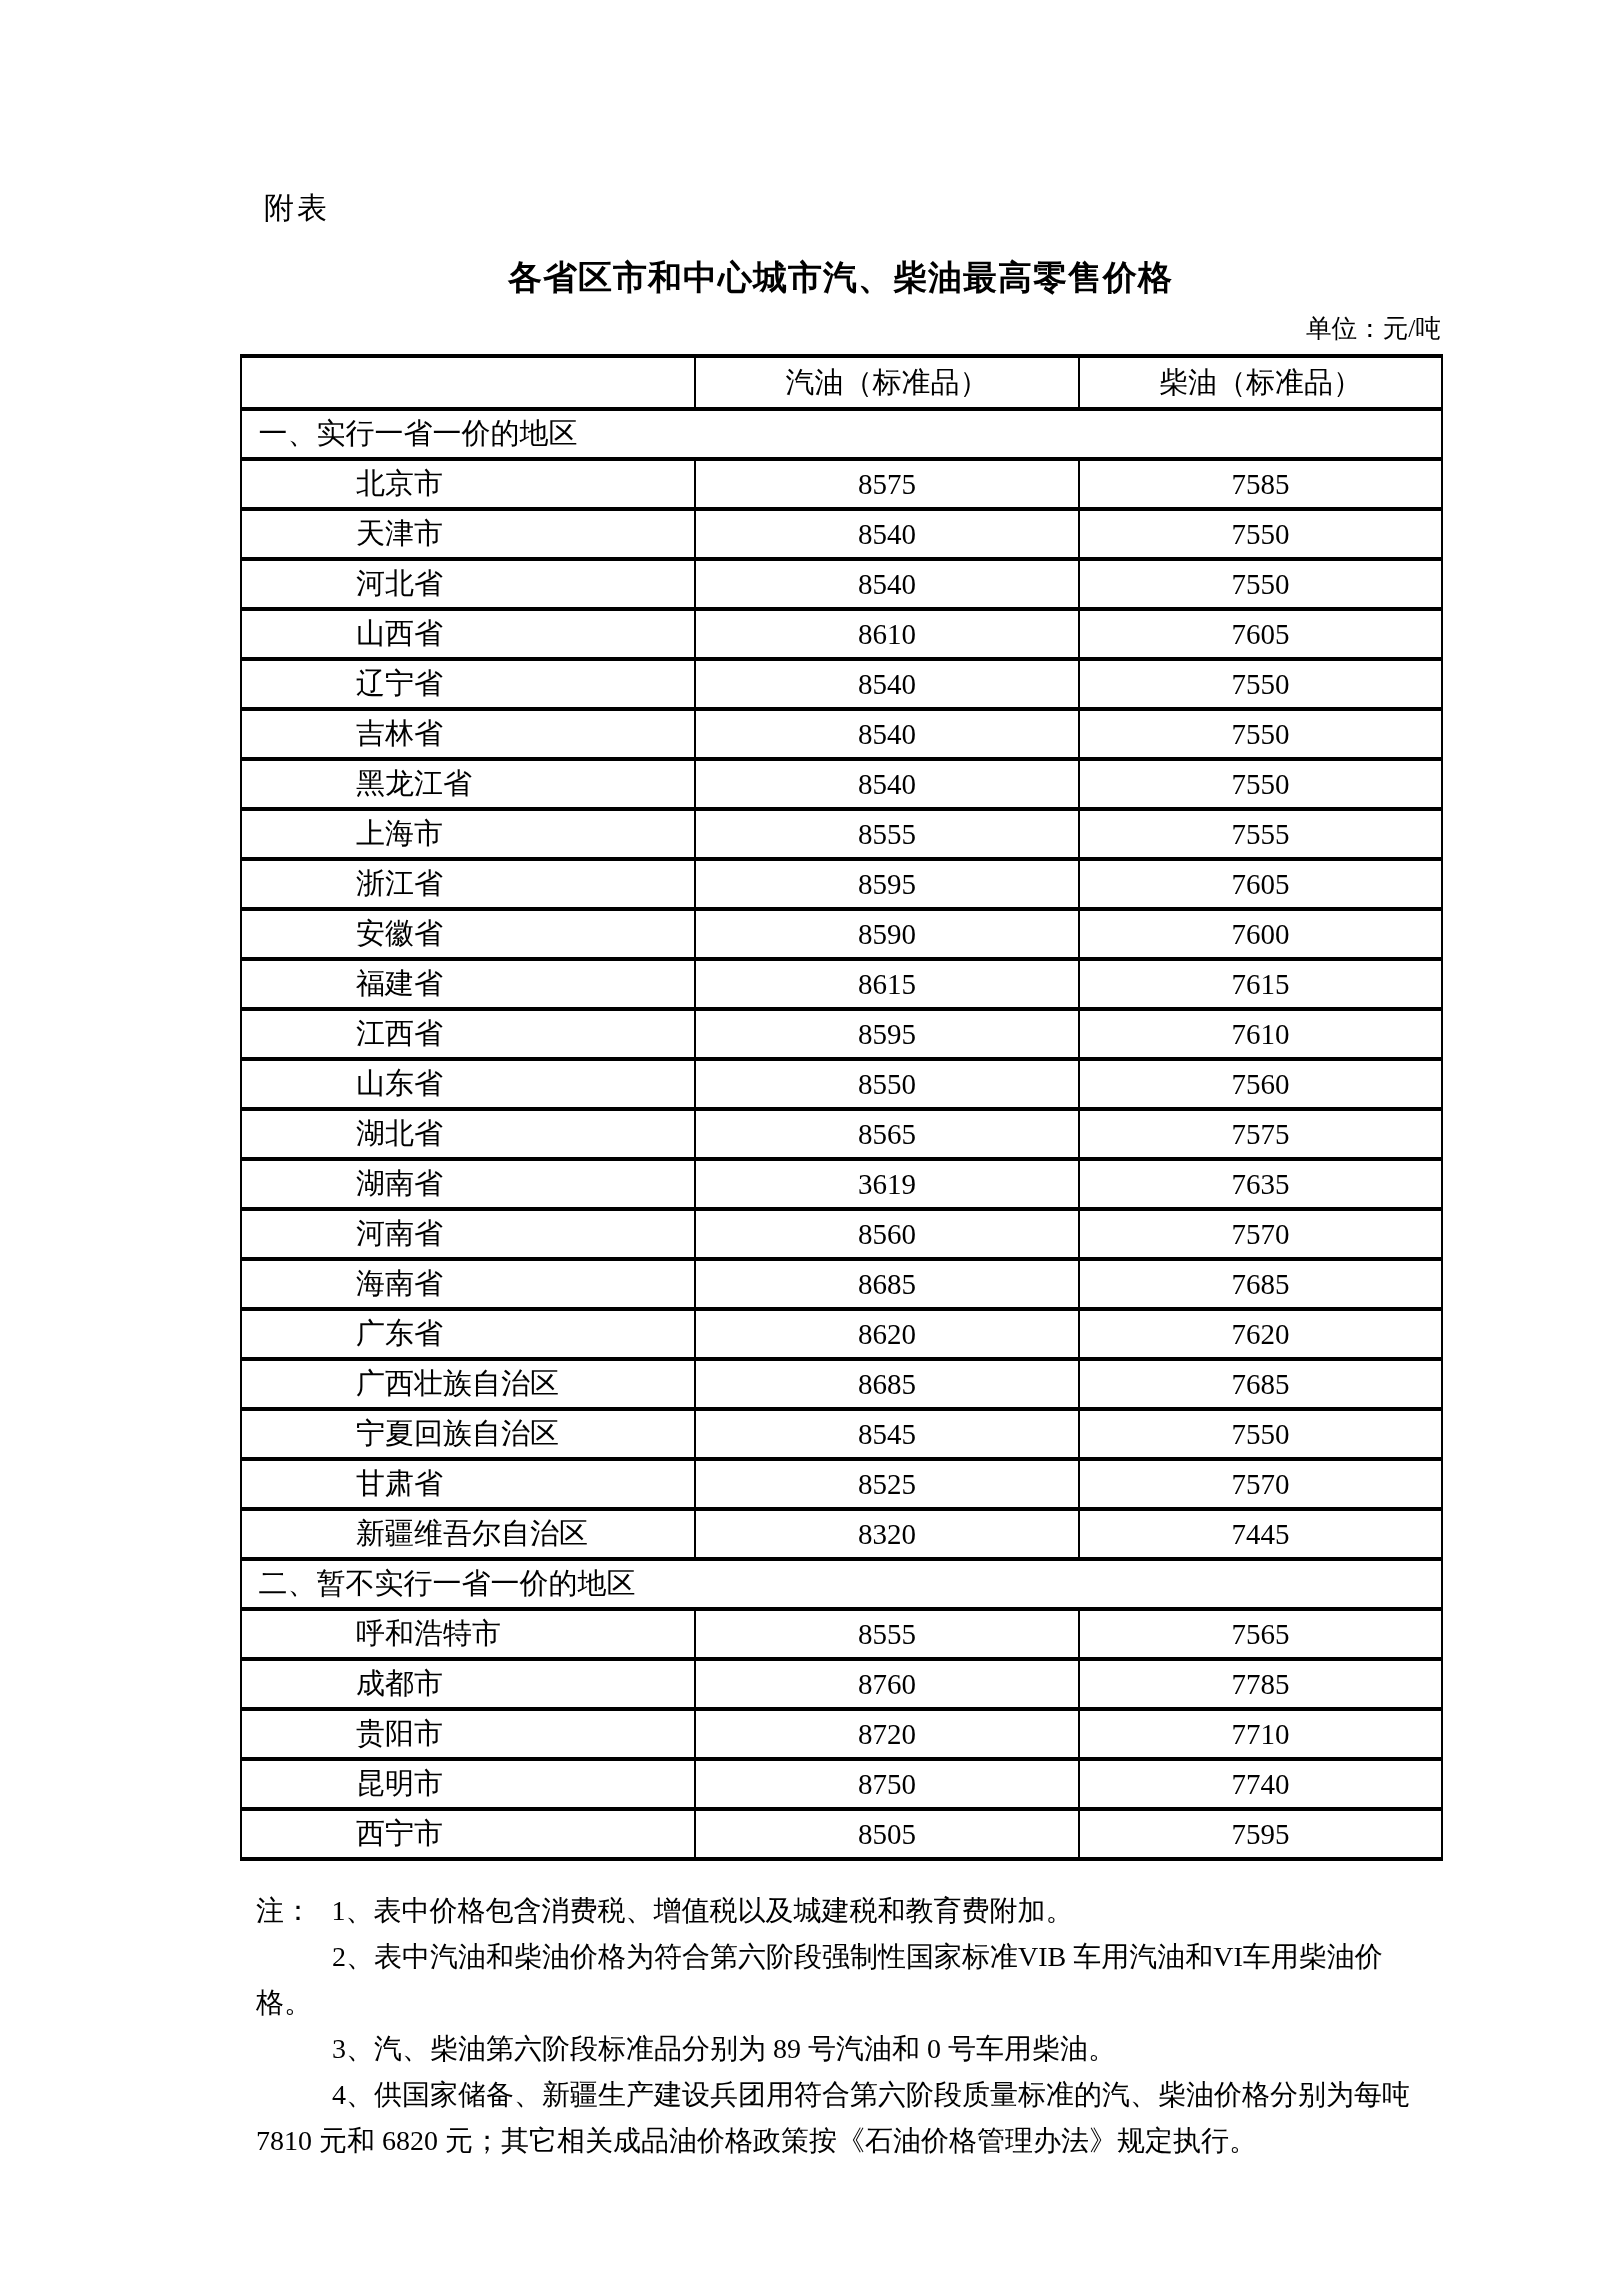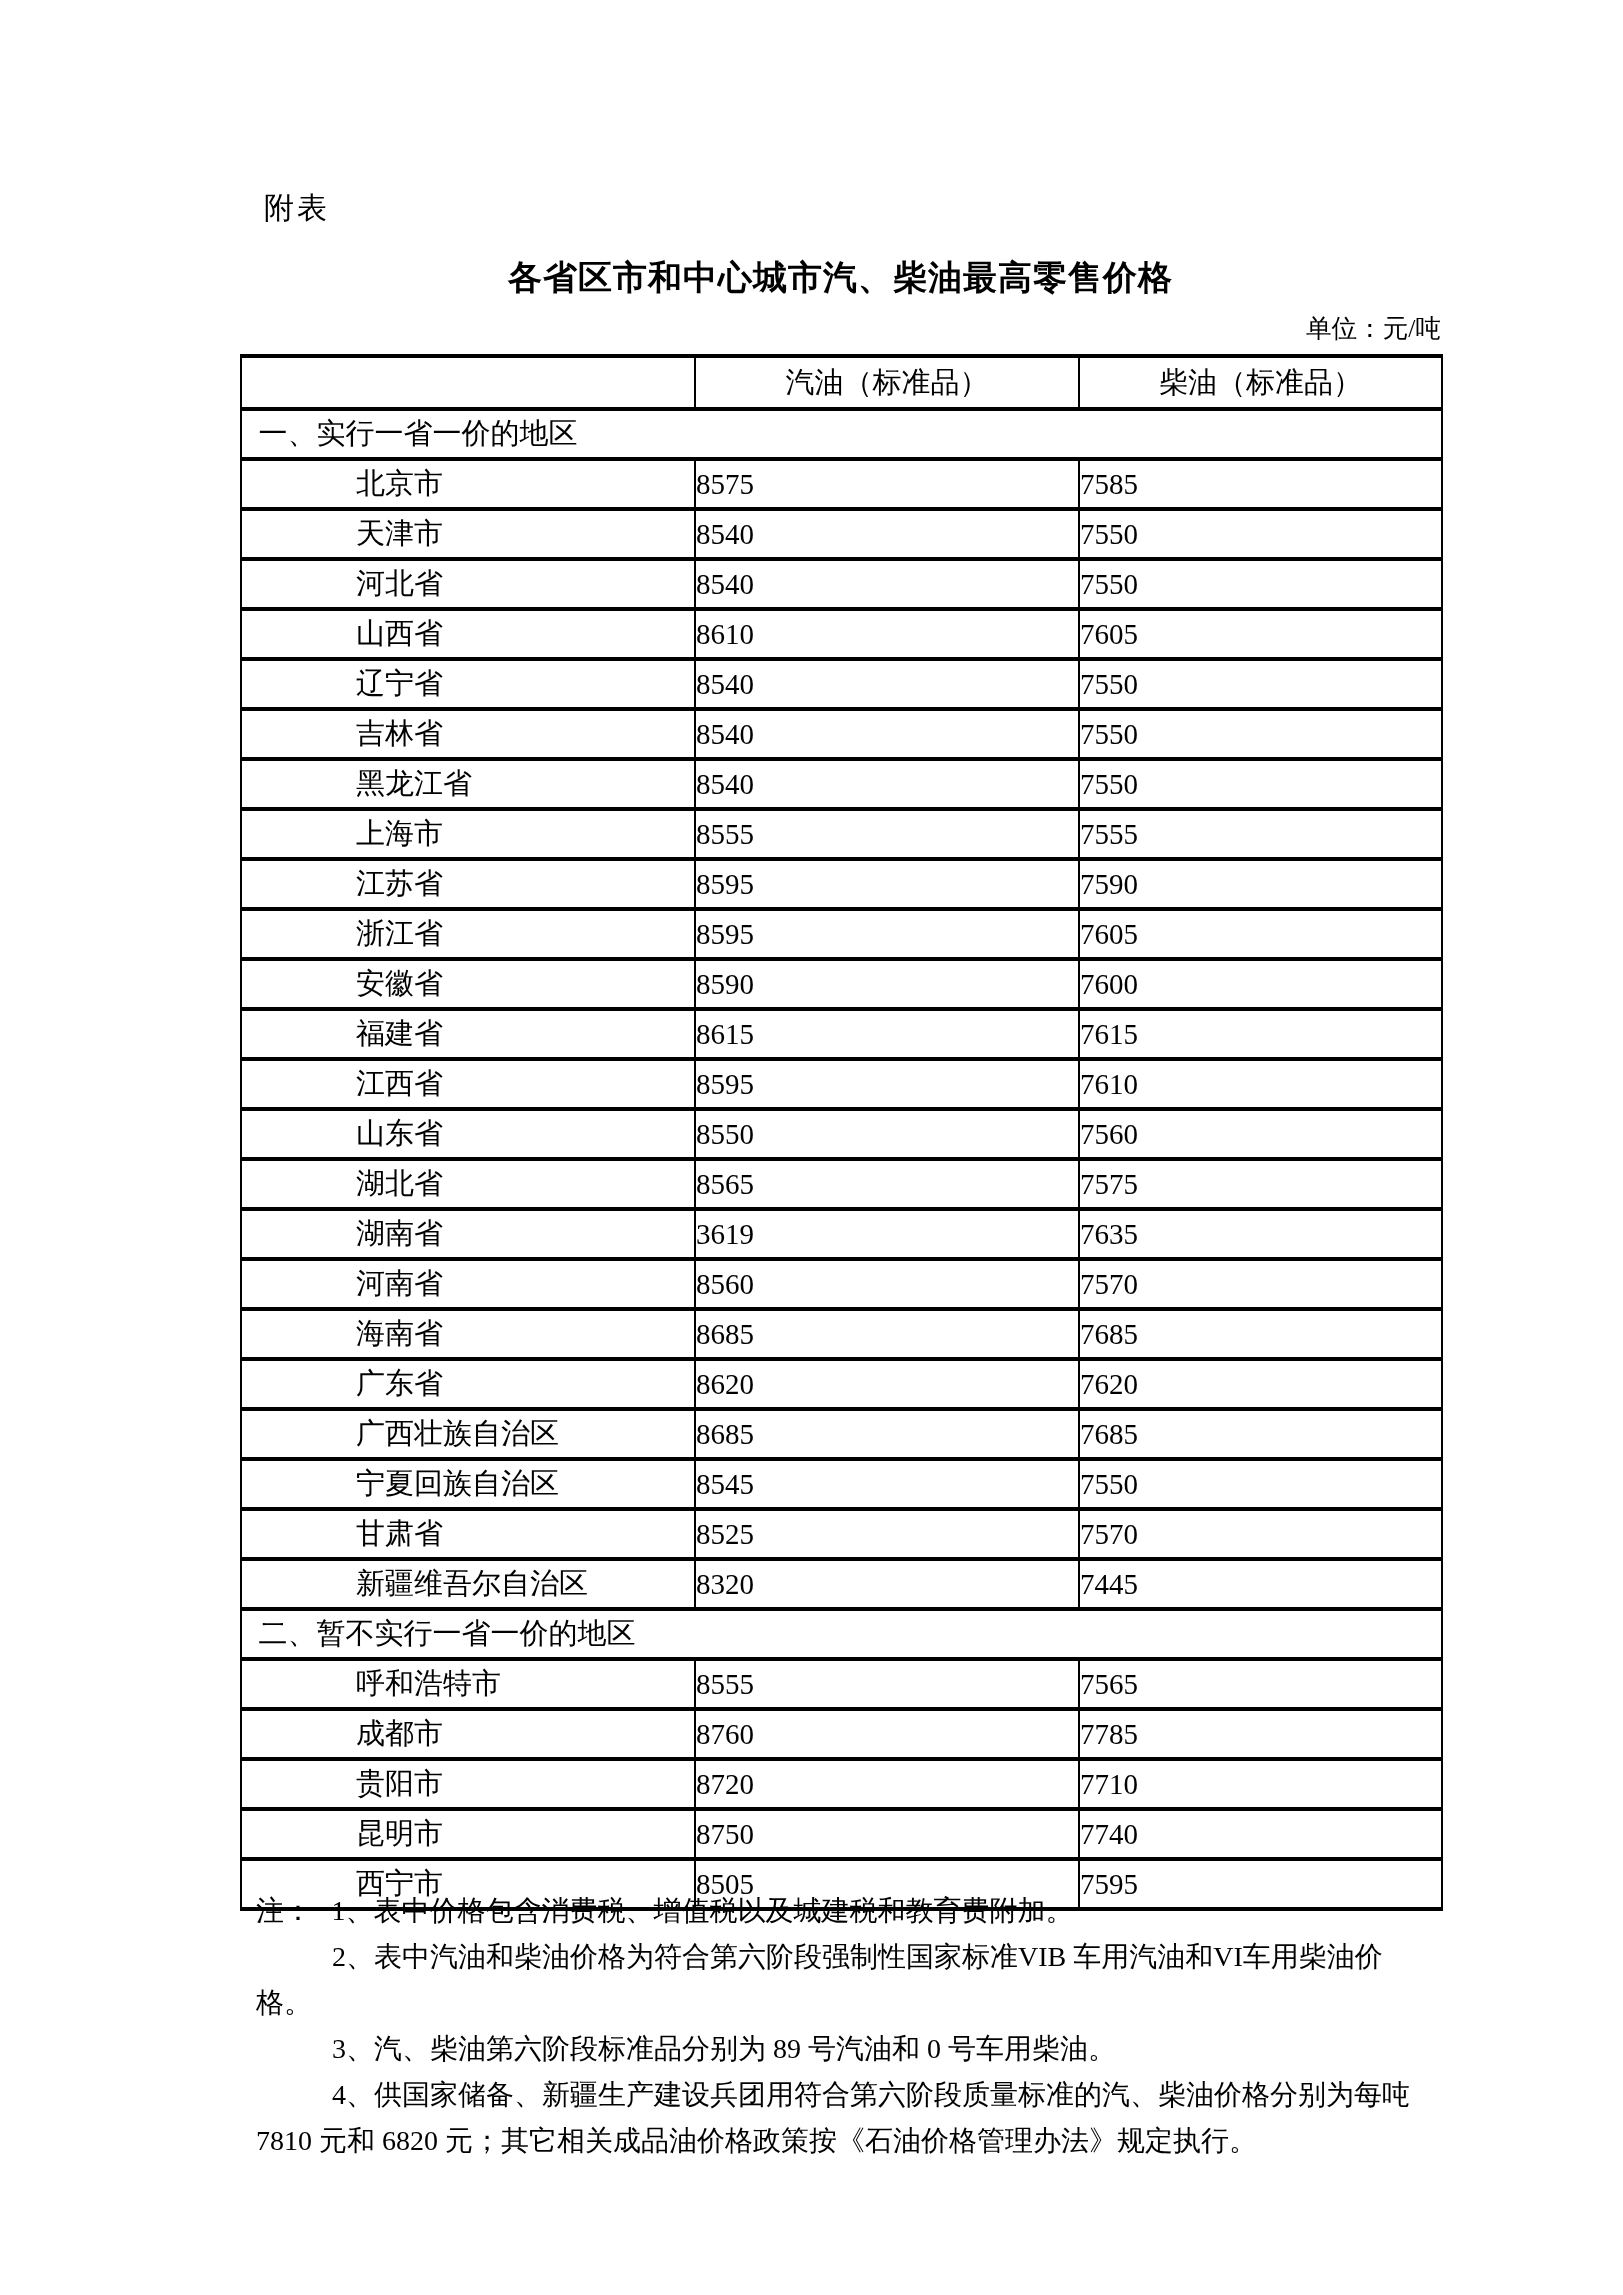--- a/index.html
+++ b/index.html
@@ -69,20 +69,21 @@
     height: 46px;
     text-align: left;
     padding-left: 16.4px;
   }
   table.price-table .region-cell {
     height: 46px;
     text-align: left;
     padding-left: 114px;
   }
   table.price-table .num-cell {
+    text-align: center;
   }
   .notes {
     position: absolute;
     left: 256px;
     top: 1888px;
     width: 1207px;
     font-size: 28px;
   }
   .note-line {
     line-height: 46px;
@@ -153,25 +154,20 @@
         <td class="region-cell">黑龙江省</td>
         <td class="num-cell">8540</td>
         <td class="num-cell">7550</td>
       </tr>
       <tr>
         <td class="region-cell">上海市</td>
         <td class="num-cell">8555</td>
         <td class="num-cell">7555</td>
       </tr>
       <tr>
-        <td class="region-cell">江苏省</td>
-        <td class="num-cell">8595</td>
-        <td class="num-cell">7590</td>
-      </tr>
-      <tr>
         <td class="region-cell">浙江省</td>
         <td class="num-cell">8595</td>
         <td class="num-cell">7605</td>
       </tr>
       <tr>
         <td class="region-cell">安徽省</td>
         <td class="num-cell">8590</td>
         <td class="num-cell">7600</td>
       </tr>
       <tr>

